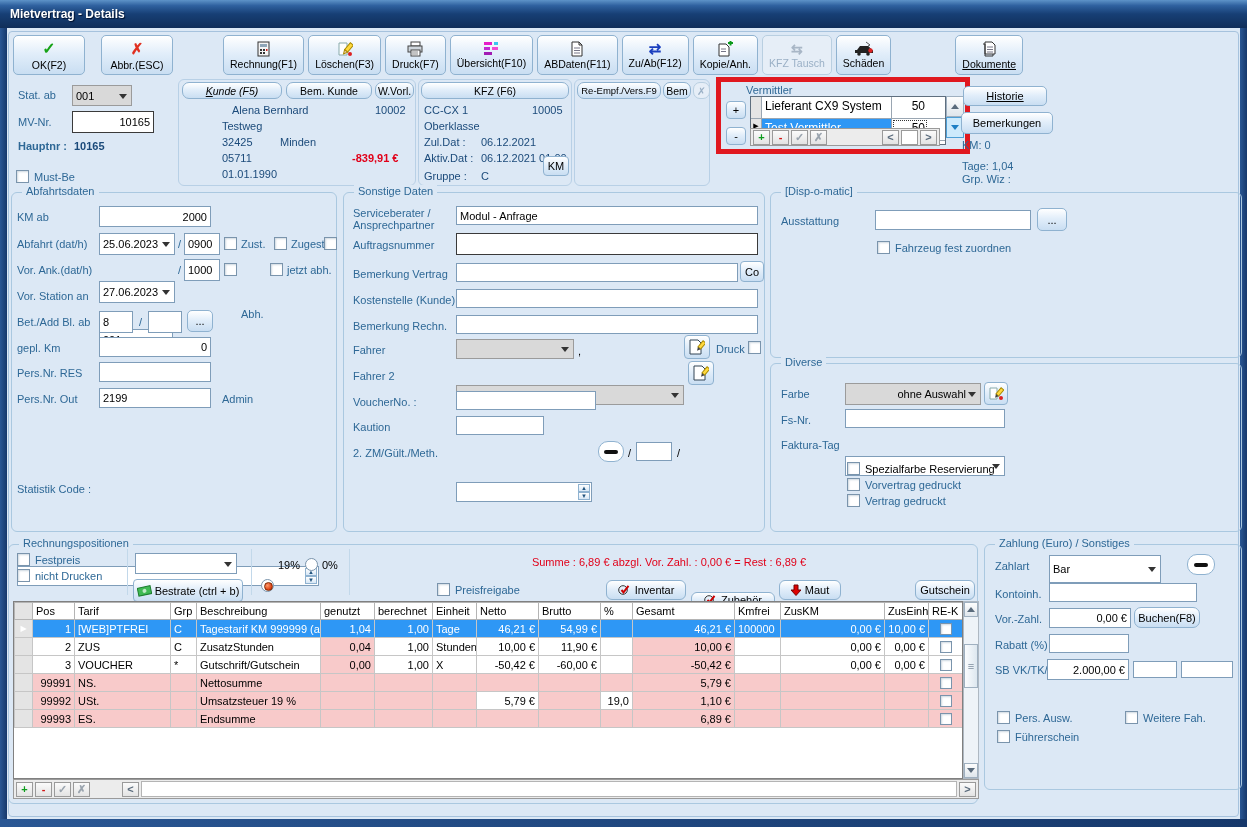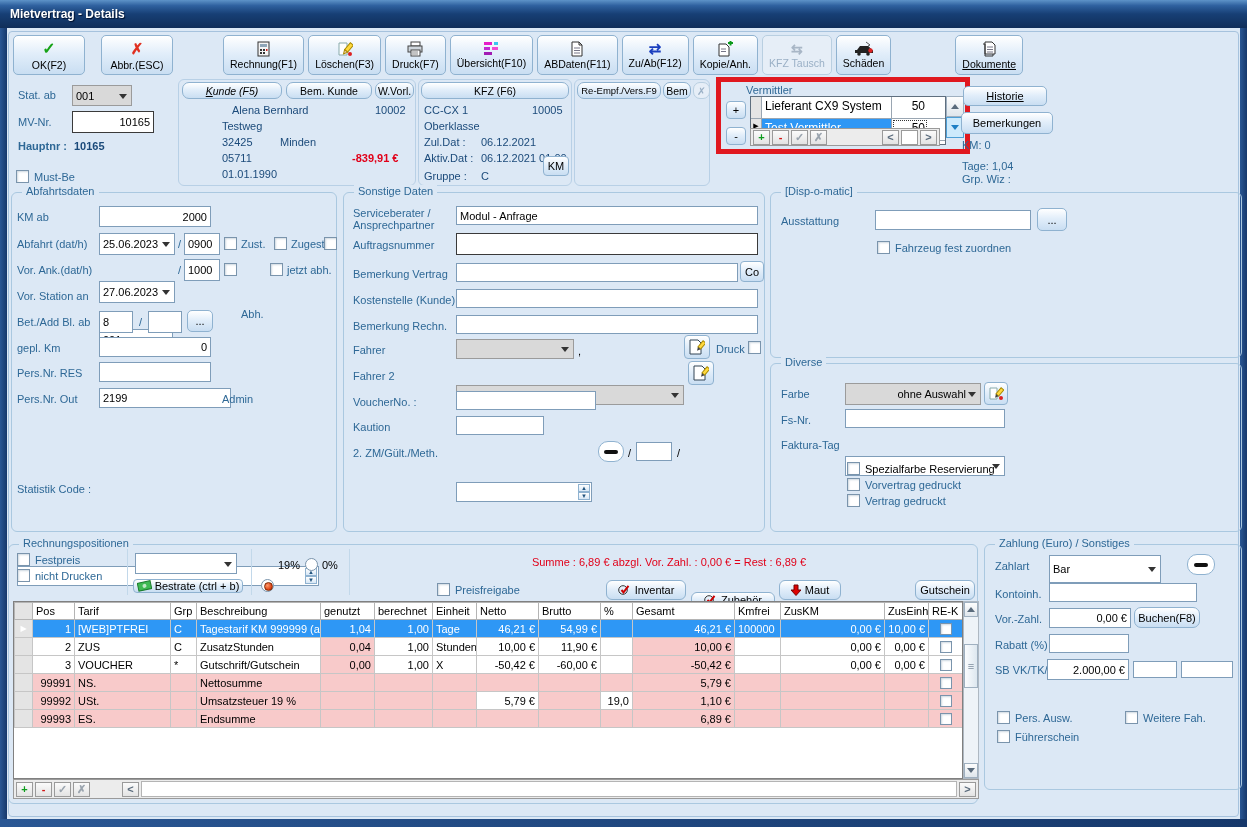--- a/index.html
+++ b/index.html
@@ -382,21 +382,21 @@
   <span class="abs lbl" style="left:127px;top:123px;">/</span>
   <input class="inp abs" style="left: 136px; top: 118px; width: 34px; height: 22px;">
   <div class="btn abs" style="left:175px;top:117px;width:26px;height:22px;border-radius:5px;">
       <span>...</span>
     </div>
   <span class="abs lbl" style="left:5px;top:149px;">gepl. Km</span>
   <input class="inp tr abs" style="left: 87px; top: 144px; width: 112px; height: 20px;" value="0">
   <span class="abs lbl" style="left:5px;top:174px;">Pers.Nr. RES</span>
   <input class="inp abs" style="left: 87px; top: 169px; width: 112px; height: 20px;">
   <span class="abs lbl" style="left:5px;top:200px;">Pers.Nr. Out</span>
-  <input class="inp abs" style="left: 87px; top: 195px; width: 132px; height: 20px;" value="2199">
+  <input class="inp abs" style="left: 87px; top: 195px; width: 112px; height: 20px;" value="2199">
   <span class="abs lbl" style="left:210px;top:200px;">Admin</span>
   <span class="abs lbl" style="left:5px;top:290px;">Statistik Code :</span>
   <div class="combo spin abs" style="left:5px;top:307px;width:302px;height:20px;">
     <div class="spinners">
         <span class="sp">▲</span>
         <span class="sp">▼</span>
       </div>
   </div>
 </div>
 
@@ -515,21 +515,21 @@
 <div class="grp" style="left:8px;top:544px;width:970px;height:260px;">
   <span class="legend">Rechnungspositionen</span>
   <span class="cb abs" style="left:8px;top:8px;"></span>
   <span class="abs lbl" style="left:26px;top:9px;">Festpreis</span>
   <span class="cb abs" style="left:8px;top:24px;"></span>
   <span class="abs lbl" style="left:26px;top:25px;">nicht Drucken</span>
   <div class="sep" style="left:118px;top:4px;height:46px;"></div>
   <div class="combo abs" style="left:126px;top:8px;width:102px;height:21px;">
       <span class="arr"></span>
     </div>
-  <div class="btn abs" style="left:124px;top:34px;width:110px;height:14px;border-radius:4px;gap:3px;">
+  <div class="btn abs" style="left:124px;top:34px;width:110px;height:23px;border-radius:4px;gap:3px;">
     <span class="icon">
         <svg width="15" height="12">
           <g transform="rotate(-12 7 6)">
             <rect x="1" y="2" width="13" height="8" fill="#3fba53" stroke="#1c7c2e"></rect>
             <circle cx="7.5" cy="6" r="2" fill="#bfe8c6"></circle>
           </g>
         </svg>
       </span>
     <span>Bestrate (ctrl + b)</span>
   </div>

